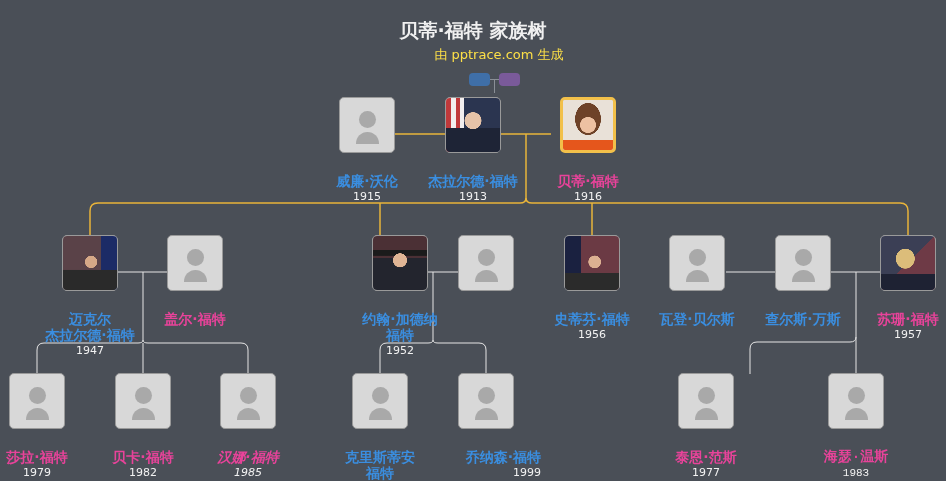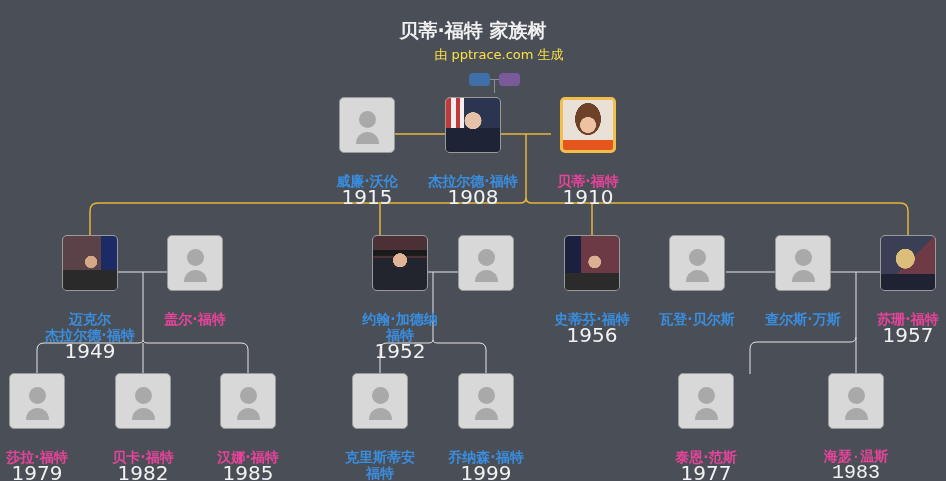--- a/index.html
+++ b/index.html
@@ -19,21 +19,21 @@
   .photo { width:56px; height:56px; margin:0 auto; border-radius:5px; background:#d8d8d8;
            border:1px solid #9a9a9a; box-sizing:border-box; position:relative; overflow:hidden; }
   .photo.focus { border:3px solid #f2c04a; }
   .placeholder .head { position:absolute; left:19px; top:13px; width:17px; height:17px; border-radius:50%; background:#a9a9a9; }
   .placeholder .body { position:absolute; left:16px; top:34px; width:23px; height:12px; background:#a9a9a9;
                        border-radius:12px 12px 0 0; }
   .pic { position:absolute; inset:0; }
   .name { font-size:14px; font-weight:bold; line-height:16px; margin-top:20px; }
   .name.male { color:#3a8ee0; }
   .name.female { color:#e8439a; }
-  .year { font-size:20px; color:#f2f2f2; line-height:16px; }
+  .year { font-size:11px; color:#f2f2f2; line-height:16px; }
 </style>
 </head>
 <body>
 
 <div class="title">贝蒂·福特 家族树</div>
 <div class="subtitle">由 pptrace.com 生成</div>
 
 <div class="legend">
   <div class="m male"></div>
   <div class="link"></div>
@@ -79,40 +79,40 @@
     </div>
   <div class="name male">威廉·沃伦</div>
   <div class="year">1915</div>
 </div>
 <div class="node" style="left:473px; top:97px;">
   <div class="photo">
     <div class="pic" style="background:linear-gradient(90deg,#c0393b 0 10%,#f2eeee 10% 18%,#c0393b 18% 26%,#f2eeee 26% 34%,#2b3550 34% 100%);"></div>
     <div class="pic" style="background:radial-gradient(circle at 50% 42%,#e6c3a8 0 20%,transparent 21%), linear-gradient(180deg,transparent 55%,#1e2436 56%);"></div>
   </div>
   <div class="name male">杰拉尔德·福特</div>
-  <div class="year">1908</div>
+  <div class="year">1913</div>
 </div>
 <div class="node" style="left:588px; top:97px;">
   <div class="photo focus">
     <div class="pic" style="background:#e9e1d8;"></div>
     <div class="pic" style="background:radial-gradient(ellipse at 50% 38%,#6e4228 0 36%,transparent 37%);"></div>
     <div class="pic" style="background:radial-gradient(ellipse at 50% 50%,#edc1a2 0 22%,transparent 23%), linear-gradient(180deg,transparent 80%,#e5561c 81%);"></div>
   </div>
   <div class="name female">贝蒂·福特</div>
-  <div class="year">1910</div>
+  <div class="year">1916</div>
 </div>
 
 <div class="node" style="left:90px; top:235px;">
   <div class="photo">
     <div class="pic" style="background:linear-gradient(90deg,#5a4248 0 70%,#1c2b66 70%);"></div>
     <div class="pic" style="background:radial-gradient(circle at 52% 48%,#d6a887 0 15%,transparent 16%), linear-gradient(180deg,transparent 62%,#2a2a2a 63%);"></div>
   </div>
   <div class="name male">迈克尔</div>
   <div class="name male" style="margin-top:0">杰拉尔德·福特</div>
-  <div class="year">1949</div>
+  <div class="year">1947</div>
 </div>
 <div class="node" style="left:195px; top:235px;">
   <div class="photo placeholder">
       <div class="head"></div>
       <div class="body"></div>
     </div>
   <div class="name female">盖尔·福特</div>
 </div>
 <div class="node" style="left:400px; top:235px;">
   <div class="photo">
@@ -169,38 +169,38 @@
   <div class="year">1979</div>
 </div>
 <div class="node" style="left:143px; top:373px;">
   <div class="photo placeholder">
       <div class="head"></div>
       <div class="body"></div>
     </div>
   <div class="name female">贝卡·福特</div>
   <div class="year">1982</div>
 </div>
-<div class="node" style="left:248px; top:373px;">
+<div class="node" style="left:248px; top:373px;font-style:italic;">
   <div class="photo placeholder">
       <div class="head"></div>
       <div class="body"></div>
     </div>
   <div class="name female">汉娜·福特</div>
   <div class="year">1985</div>
 </div>
 <div class="node" style="left:380px; top:373px;">
   <div class="photo placeholder">
       <div class="head"></div>
       <div class="body"></div>
     </div>
   <div class="name male">克里斯蒂安</div>
   <div class="name male" style="margin-top:0">福特</div>
   <div class="year">1989</div>
 </div>
-<div class="node" style="left:486px; top:373px;">
+<div class="node" style="left:486px; top:373px;text-align:right;">
   <div class="photo placeholder">
       <div class="head"></div>
       <div class="body"></div>
     </div>
   <div class="name male">乔纳森·福特</div>
   <div class="year">1999</div>
 </div>
 <div class="node" style="left:706px; top:373px;">
   <div class="photo placeholder">
       <div class="head"></div>

